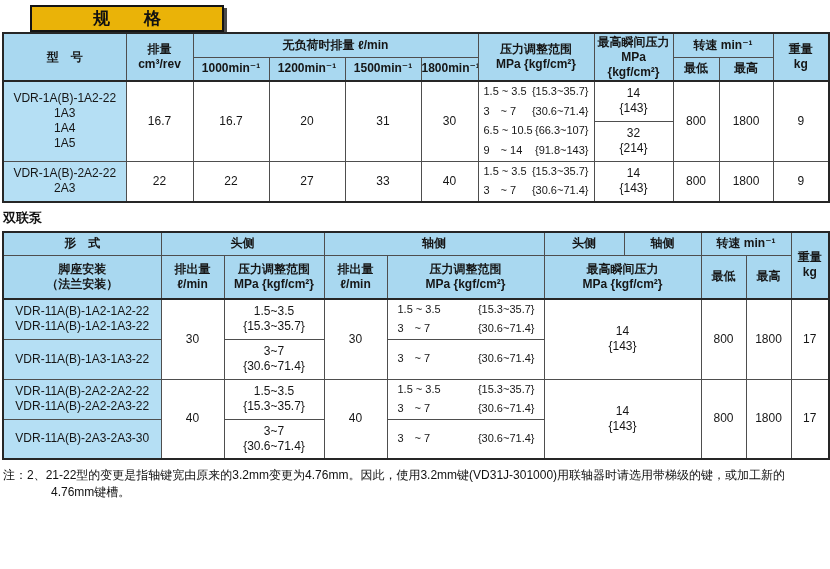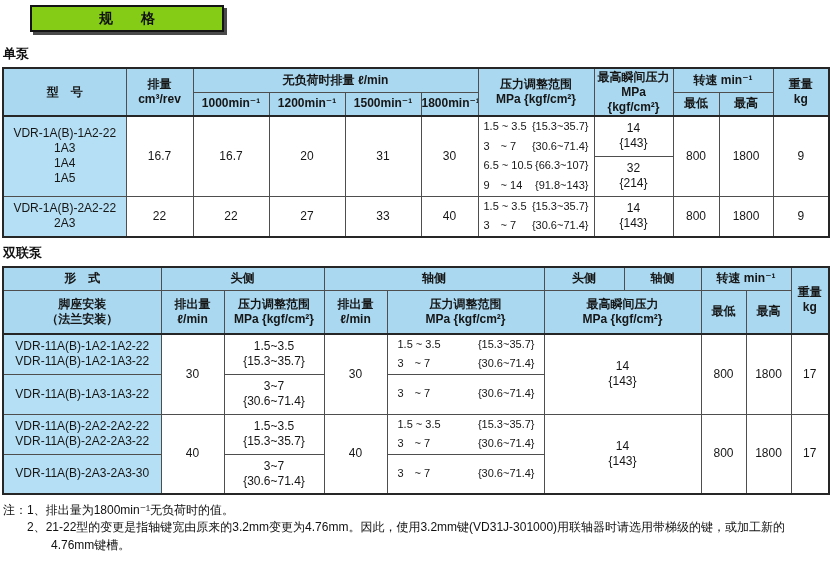--- a/index.html
+++ b/index.html
@@ -4,24 +4,24 @@
 <style>
   html,body{margin:0;padding:0;background:#fff;}
   .page{
     width:830px;height:569px;box-sizing:border-box;
     background:#fff;color:#161616;position:relative;
     font-family:"Liberation Sans","DejaVu Sans",sans-serif;
     padding:3px 0 0 2px;overflow:hidden;
   }
   .title-box{
     margin:2px 0 0 28px;width:190px;height:23px;
-    background:#84cc16;border:2px solid #141414;
+    background:#eab308;border:2px solid #141414;
     box-shadow:3px 3px 0 #4a4a4a;
     display:flex;align-items:center;justify-content:center;
-    font-size:14px;font-weight:bold;color:#111;
+    font-size:17px;font-weight:bold;color:#111;
   }
   .section-label{font-size:13px;font-weight:bold;color:#111;}
   .lbl1{margin:13px 0 4px 1px;}
   .lbl2{margin:6px 0 4px 1px;}
   table.spec{
     border-collapse:collapse;table-layout:fixed;width:826px;
     border:2px solid #262626;margin-left:0;
   }
   .spec th,.spec td{
     border:1px solid #4e4e4e;text-align:center;vertical-align:middle;
@@ -41,21 +41,20 @@
 </style>
 </head>
 <body>
 
 <div class="page">
 
   <div class="title-box">
     <span>规　　格</span>
   </div>
 
-  <div class="section-label lbl1">单泵</div>
 
   <table class="spec">
     <colgroup>
       <col style="width:123px">
         <col style="width:67px">
         <col style="width:76px">
         <col style="width:76px">
       <col style="width:76px">
         <col style="width:57px">
         <col style="width:116px">
@@ -264,18 +263,17 @@
               <span>{30.6~71.4}</span>
             </div>
         </td>
       </tr>
     </tbody>
   </table>
 
   <div class="notes">
     <span class="notes-prefix">注：</span>
     <div class="notes-items">
-      <div class="note-item">1、排出量为1800min⁻¹无负荷时的值。</div>
       <div class="note-item">2、21-22型的变更是指轴键宽由原来的3.2mm变更为4.76mm。因此，使用3.2mm键(VD31J-301000)用联轴器时请选用带梯级的键，或加工新的4.76mm键槽。</div>
     </div>
   </div>
 
 </div>
 
 </body></html>

